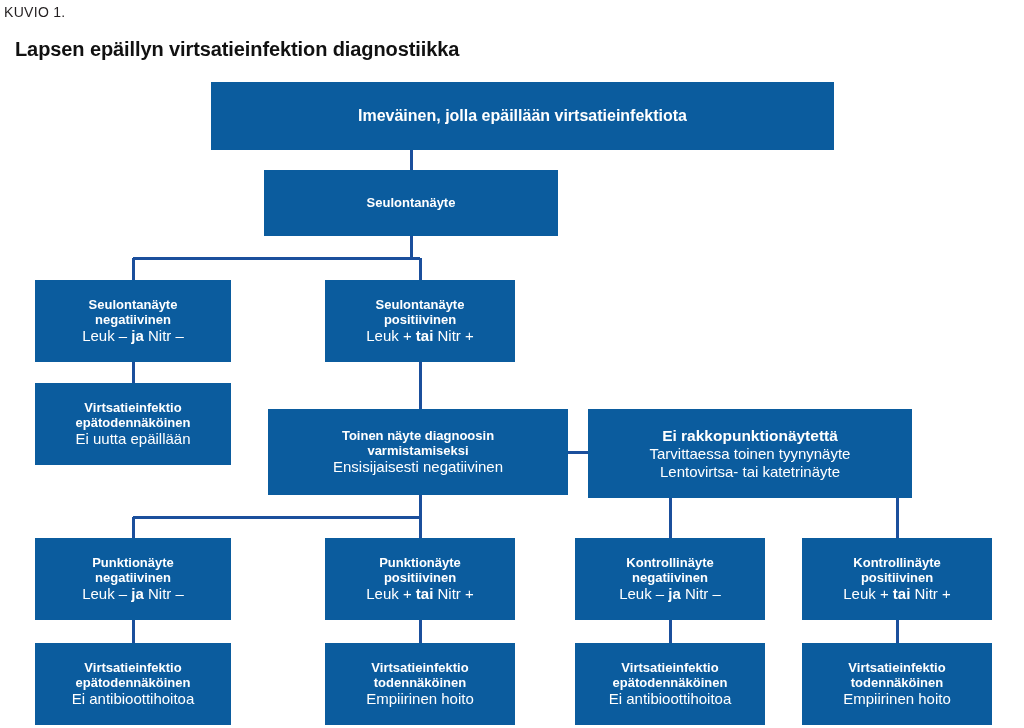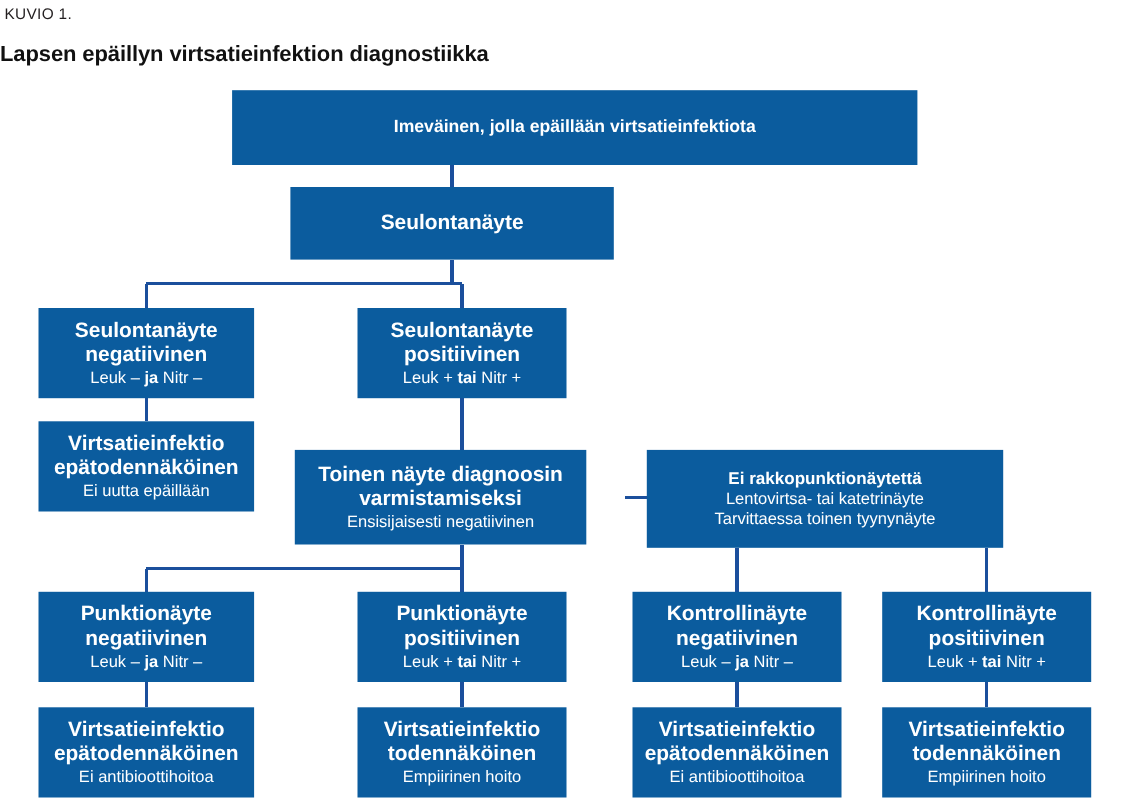--- a/index.html
+++ b/index.html
@@ -14,38 +14,38 @@
   #stage{position:relative;width:1024px;height:728px;}
 
   .kicker{
     position:absolute;left:4px;top:4px;
     font-size:14px;letter-spacing:.3px;
     color:#231f20;font-weight:400;
   }
   .headline{
     position:absolute;left:0;top:38px;
     font-size:20px;font-weight:700;
-    color:#111111;letter-spacing:-.1px;
+    color:#111111;letter-spacing:-.1px;padding-left:15px;
   }
 
   
   #lines{position:absolute;left:0;top:0;width:1024px;height:728px;}
 
   .node{
     position:absolute;
     background:#0b5c9e;
     color:#ffffff;
     box-sizing:border-box;
     display:flex;flex-direction:column;
     align-items:center;justify-content:center;
     text-align:center;
     line-height:1.18;
     padding:6px 8px;
   }
-  .node .l-bold{font-weight:700;font-size:19px;}
+  .node .l-bold{font-weight:700;font-size:13px;}
   .node .l-reg{font-weight:400;font-size:15px;}
   .node .l-ital{font-style:italic;font-weight:400;font-size:15px;}
   .node .l-reg b{font-weight:700;}
 
   
   .node.root .l-bold{font-size:16px;}
   .node.root .l-ital{font-size:16px;}
   .node.wide .l-bold{font-size:15.5px;}
 </style>
 </head>
@@ -100,30 +100,30 @@
     <span class="l-bold">positiivinen</span>
     <span class="l-reg"><span>Leuk + </span><b>tai</b><span> Nitr +</span></span>
   </div>
 
   <div class="node" style="left: 35px; top: 383px; width: 196px; height: 82px; background: rgb(11, 92, 158); color: rgb(255, 255, 255);">
     <span class="l-bold">Virtsatieinfektio</span>
     <span class="l-bold">epätodennäköinen</span>
     <span class="l-reg">Ei uutta epäillään</span>
   </div>
 
-  <div class="node" style="left: 268px; top: 409px; width: 265px; height: 86px; background: rgb(11, 92, 158); color: rgb(255, 255, 255);">
+  <div class="node" style="left: 268px; top: 409px; width: 300px; height: 86px; background: rgb(11, 92, 158); color: rgb(255, 255, 255);">
     <span class="l-bold">Toinen näyte diagnoosin</span>
     <span class="l-bold">varmistamiseksi</span>
     <span class="l-reg">Ensisijaisesti negatiivinen</span>
   </div>
 
   <div class="node wide" style="left: 588px; top: 409px; width: 324px; height: 89px; background: rgb(11, 92, 158); color: rgb(255, 255, 255);">
     <span class="l-bold">Ei rakkopunktionäytettä</span>
+    <span class="l-reg">Tarvittaessa toinen tyynynäyte</span>
     <span class="l-reg">Lentovirtsa- tai katetrinäyte</span>
-    <span class="l-reg">Tarvittaessa toinen tyynynäyte</span>
   </div>
 
   <div class="node" style="left: 35px; top: 538px; width: 196px; height: 82px; background: rgb(11, 92, 158); color: rgb(255, 255, 255);">
     <span class="l-bold">Punktionäyte</span>
     <span class="l-bold">negatiivinen</span>
     <span class="l-reg"><span>Leuk – </span><b>ja</b><span> Nitr –</span></span>
   </div>
 
   <div class="node" style="left: 325px; top: 538px; width: 190px; height: 82px; background: rgb(11, 92, 158); color: rgb(255, 255, 255);">
     <span class="l-bold">Punktionäyte</span>

